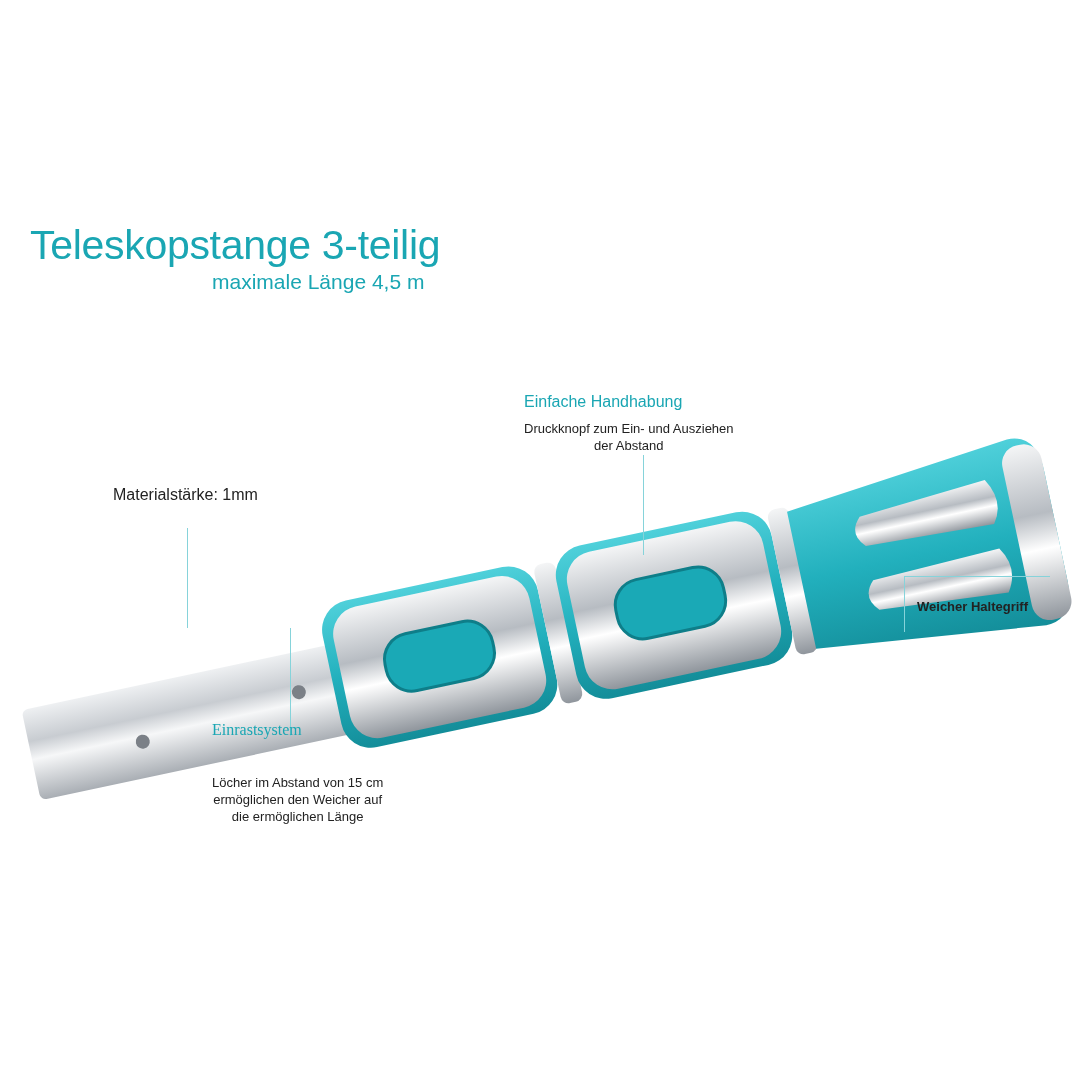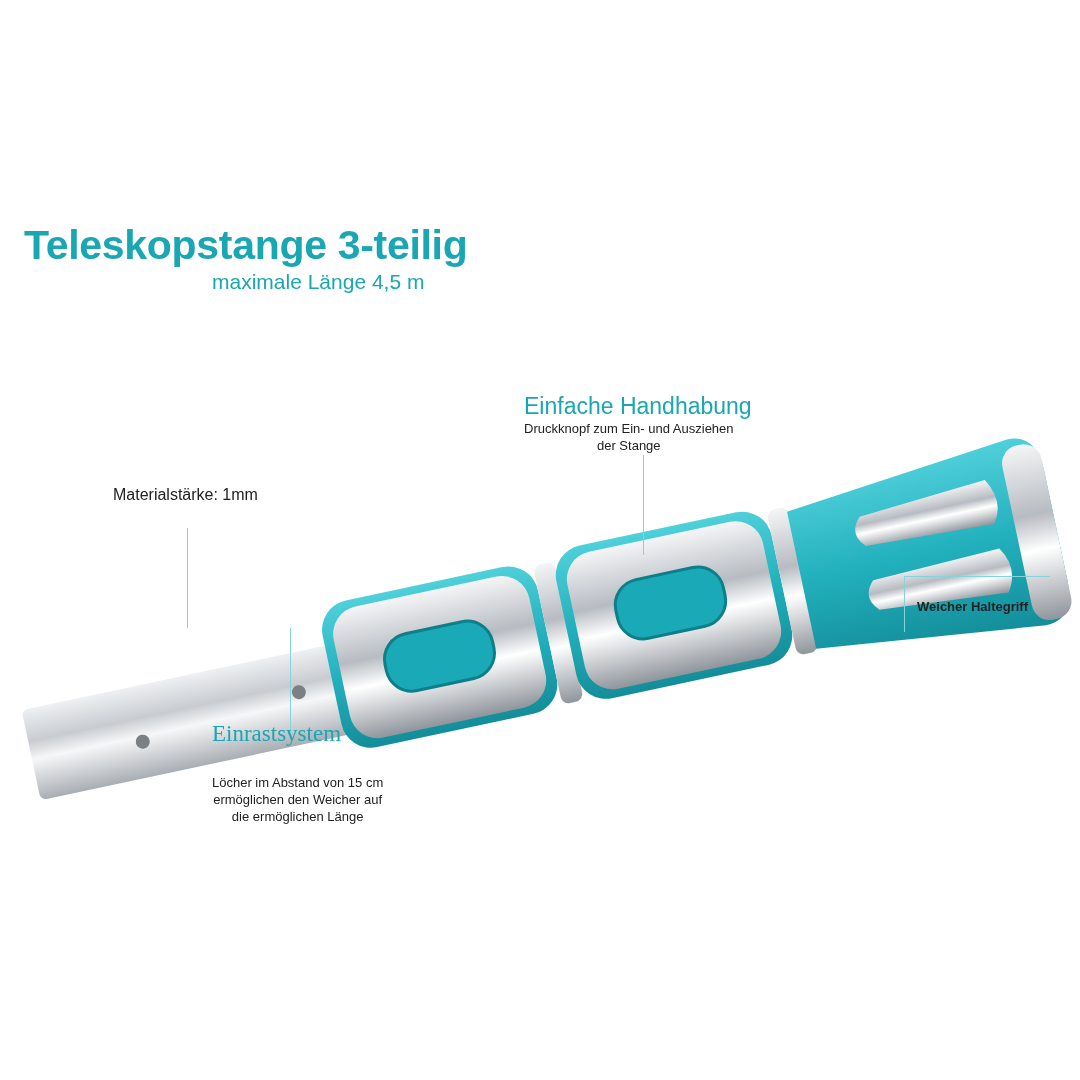--- a/index.html
+++ b/index.html
@@ -1,20 +1,20 @@
 <!DOCTYPE html>
 <html><head>
 <meta charset="utf-8">
 <style>
   html, body { margin:0; padding:0; background:#ffffff; }
   body { width:1080px; height:1080px; position:relative; overflow:hidden; font-family:"Liberation Sans", sans-serif; }
   .abs { position:absolute; }
-  .title { left:24px; top:222px; font-size:41px; color:#1aa6b3; white-space:nowrap; letter-spacing:-0.3px;font-weight:bold; }
+  .title { left:30px; top:222px; font-size:41px; color:#1aa6b3; white-space:nowrap; letter-spacing:-0.3px; }
   .subtitle { left:212px; top:270px; font-size:21px; color:#1aa6b3; white-space:nowrap; }
-  .h2 { font-size:23px; color:#1aa6b3; white-space:nowrap; }
+  .h2 { font-size:16px; color:#1aa6b3; white-space:nowrap; }
   .body-txt { font-size:13px; color:#222; line-height:17px;text-align:center; }
   .label { font-size:16px; color:#222; white-space:nowrap; }
   .vline { background:#86d3da; width:1px; }
   .hline { background:#86d3da; height:1px; }
   svg.illus { position:absolute; left:0; top:0; }
 </style>
 </head>
 <body>
 
 <svg class="illus" width="1080" height="1080" viewBox="0 0 1080 1080">
@@ -64,21 +64,21 @@
 
 <div class="abs title">Teleskopstange 3-teilig</div>
 <div class="abs subtitle">maximale Länge 4,5 m</div>
 
 <div class="abs label" style="left:113px; top:486px;">Materialstärke: 1mm</div>
 <div class="abs vline" style="left:187px; top:528px; height:100px;"></div>
 
 <div class="abs h2" style="left:524px; top:393px;">Einfache Handhabung</div>
 <div class="abs body-txt" style="left:524px; top:420px;">
   <div>Druckknopf zum Ein- und Ausziehen</div>
-  <div>der Stange</div>
+  <div>der Abstand</div>
 </div>
 <div class="abs vline" style="left:643px; top:455px; height:100px;"></div>
 
 <div class="abs vline" style="left:290px; top:628px; height:108px;"></div>
 <div class="abs h2" style="left:212px; top:721px;font-family:Liberation Serif, serif;">Einrastsystem</div>
 <div class="abs body-txt" style="left:212px; top:774px;">
   <div>Löcher im Abstand von 15 cm</div>
   <div>ermöglichen den Weicher auf</div>
   <div>die ermöglichen Länge</div>
 </div>

